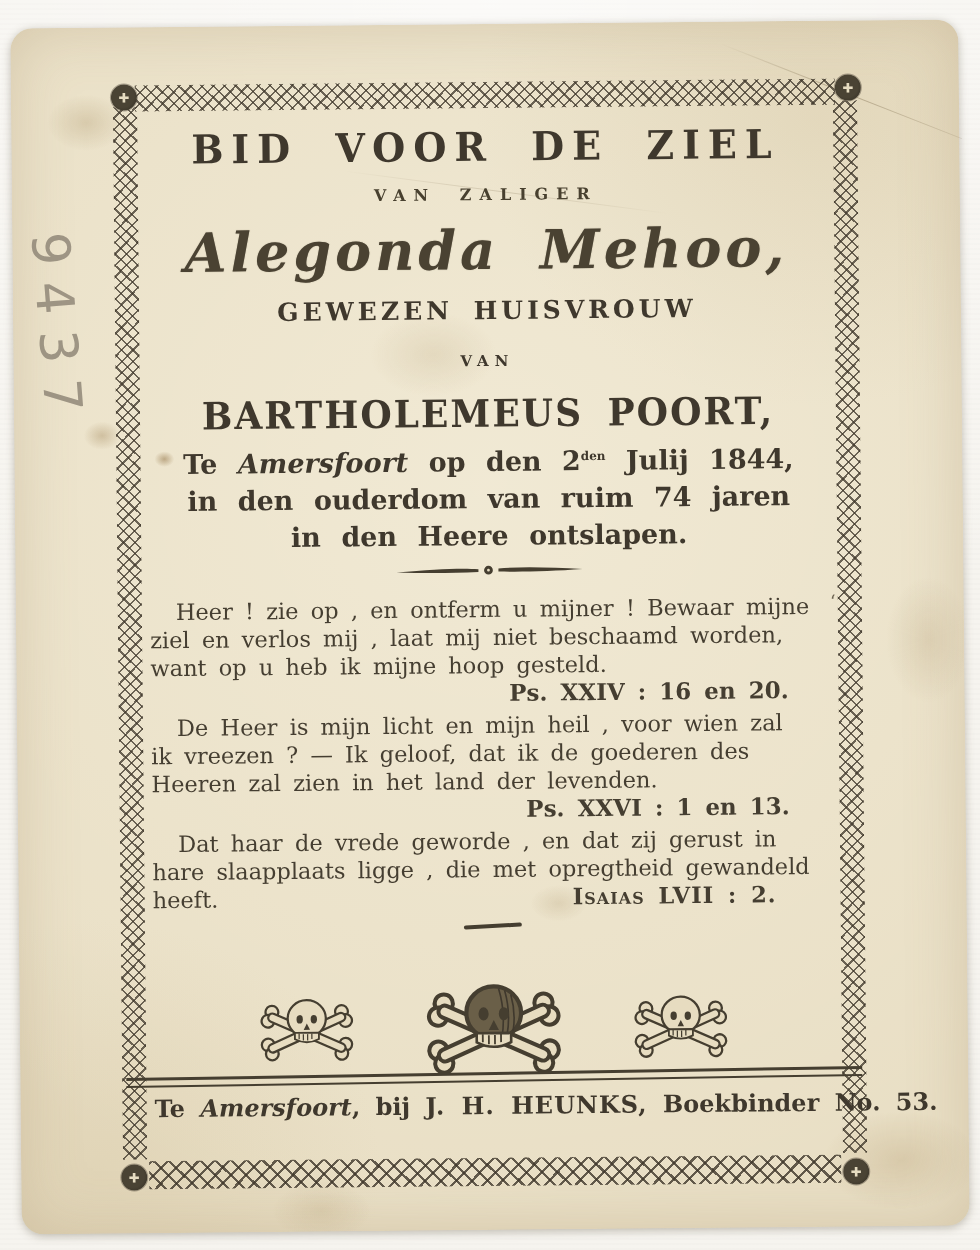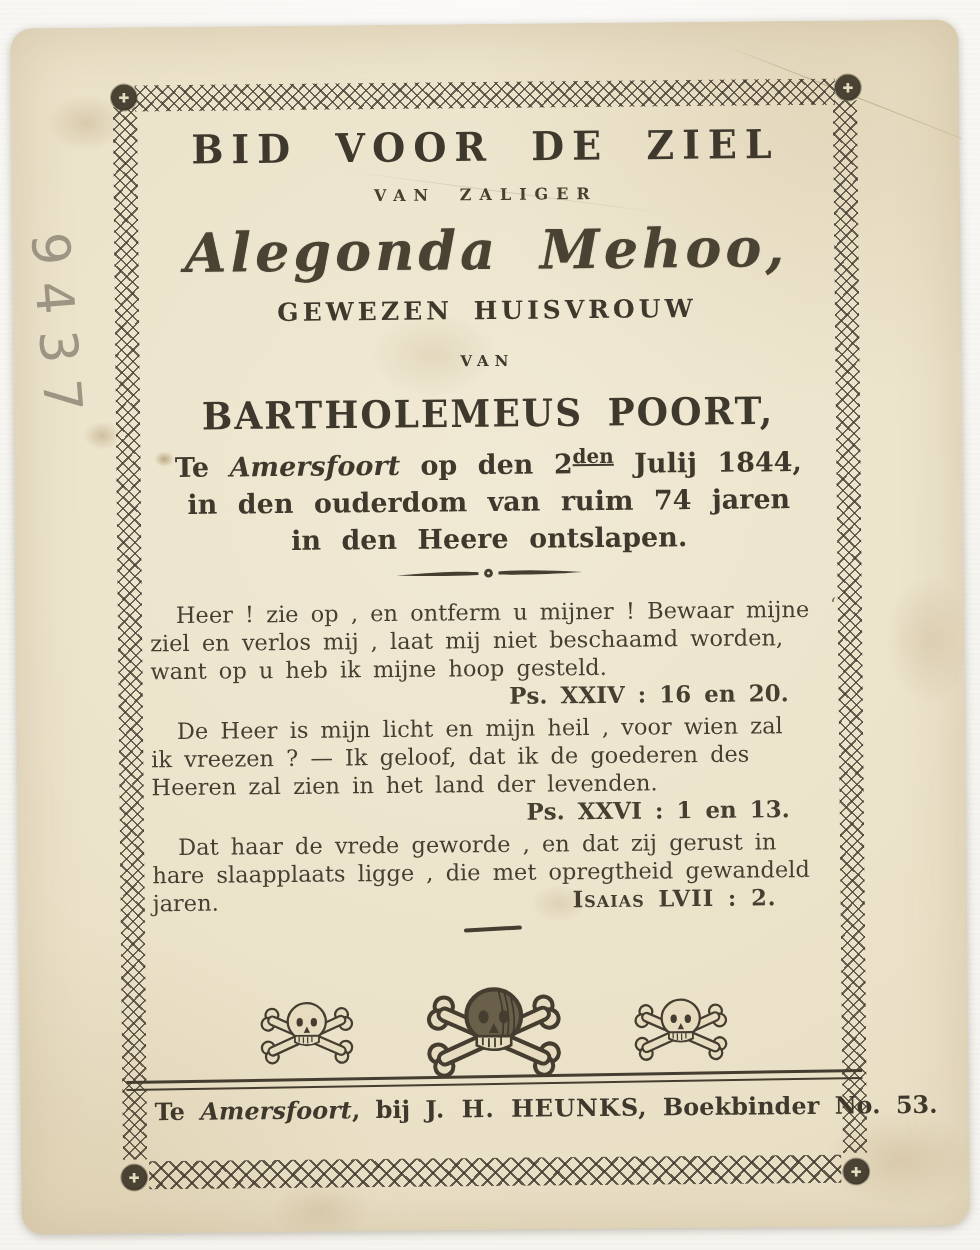--- a/index.html
+++ b/index.html
@@ -73,21 +73,21 @@
     transform:scaleY(1.05);}
   .subtitle{font-size:16px;font-weight:700;letter-spacing:8px;word-spacing:10px;margin-top:16px;color:#48402f;}
   .bl-name{font-size:54px;font-style:italic;font-weight:700;letter-spacing:4px;word-spacing:18px;
     margin-top:14px;color:#4a4232;text-shadow:0 0 1px rgba(74,66,50,.5);}
   .role{font-size:25px;font-weight:600;letter-spacing:4px;word-spacing:8px;margin-top:14px;}
   .van{font-size:15px;font-weight:700;letter-spacing:6px;margin-top:27px;}
   .spouse{font-size:36px;font-weight:700;letter-spacing:2px;word-spacing:10px;margin-top:22px;
     transform:scaleY(1.05);}
   .death{font-size:27px;font-weight:600;line-height:37px;word-spacing:11px;margin-top:5px;}
   .death .it{font-style:italic;}
-  .death sup{font-size:20px;vertical-align:super;text-decoration:underline;}
+  .death sup{font-size:12px;vertical-align:super;}
   .orn-divider{margin:9px auto 18px auto;display:block;}
   
   .prayer{font-size:22.5px;line-height:28px;text-align:left;word-spacing:5px;color:#453e31;position:relative;}
   .prayer .ind{text-indent:26px;}
   .pref{text-align:right;padding-right:42px;font-weight:600;font-size:23px;}
   .p-gap{margin-top:4px;}
   .lastline{display:flex;justify-content:space-between;}
   .lastline .ref2{font-weight:600;margin-right:56px;}
   .sc{font-variant:small-caps;letter-spacing:1px;}
   .stray{position:absolute;right:-6px;top:-4px;font-size:18px;color:#6b6250;}
@@ -166,21 +166,21 @@
       <div class="ind">De Heer is mijn licht en mijn heil , voor wien zal</div>
       <div>ik vreezen ? — Ik geloof, dat ik de goederen des</div>
       <div>Heeren zal zien in het land der levenden.</div>
       <div class="pref">Ps. XXVI : 1 en 13.</div>
     </div>
 
     <div class="prayer p-gap">
       <div class="ind">Dat haar de vrede geworde , en dat zij gerust in</div>
       <div>hare slaapplaats ligge , die met opregtheid gewandeld</div>
       <div class="lastline">
-        <span>jaren.</span>
+        <span>heeft.</span>
         <span class="ref2 sc">Isaias LVII : 2.</span>
       </div>
     </div>
 
     <div class="small-rule"></div>
 
     <div class="skull-row">
       <svg class="skull" width="106" height="78" viewBox="0 0 150 110">
         <g transform="rotate(24 75 62)">
             <circle class="bone-shape" cx="18" cy="55" r="9"></circle>

